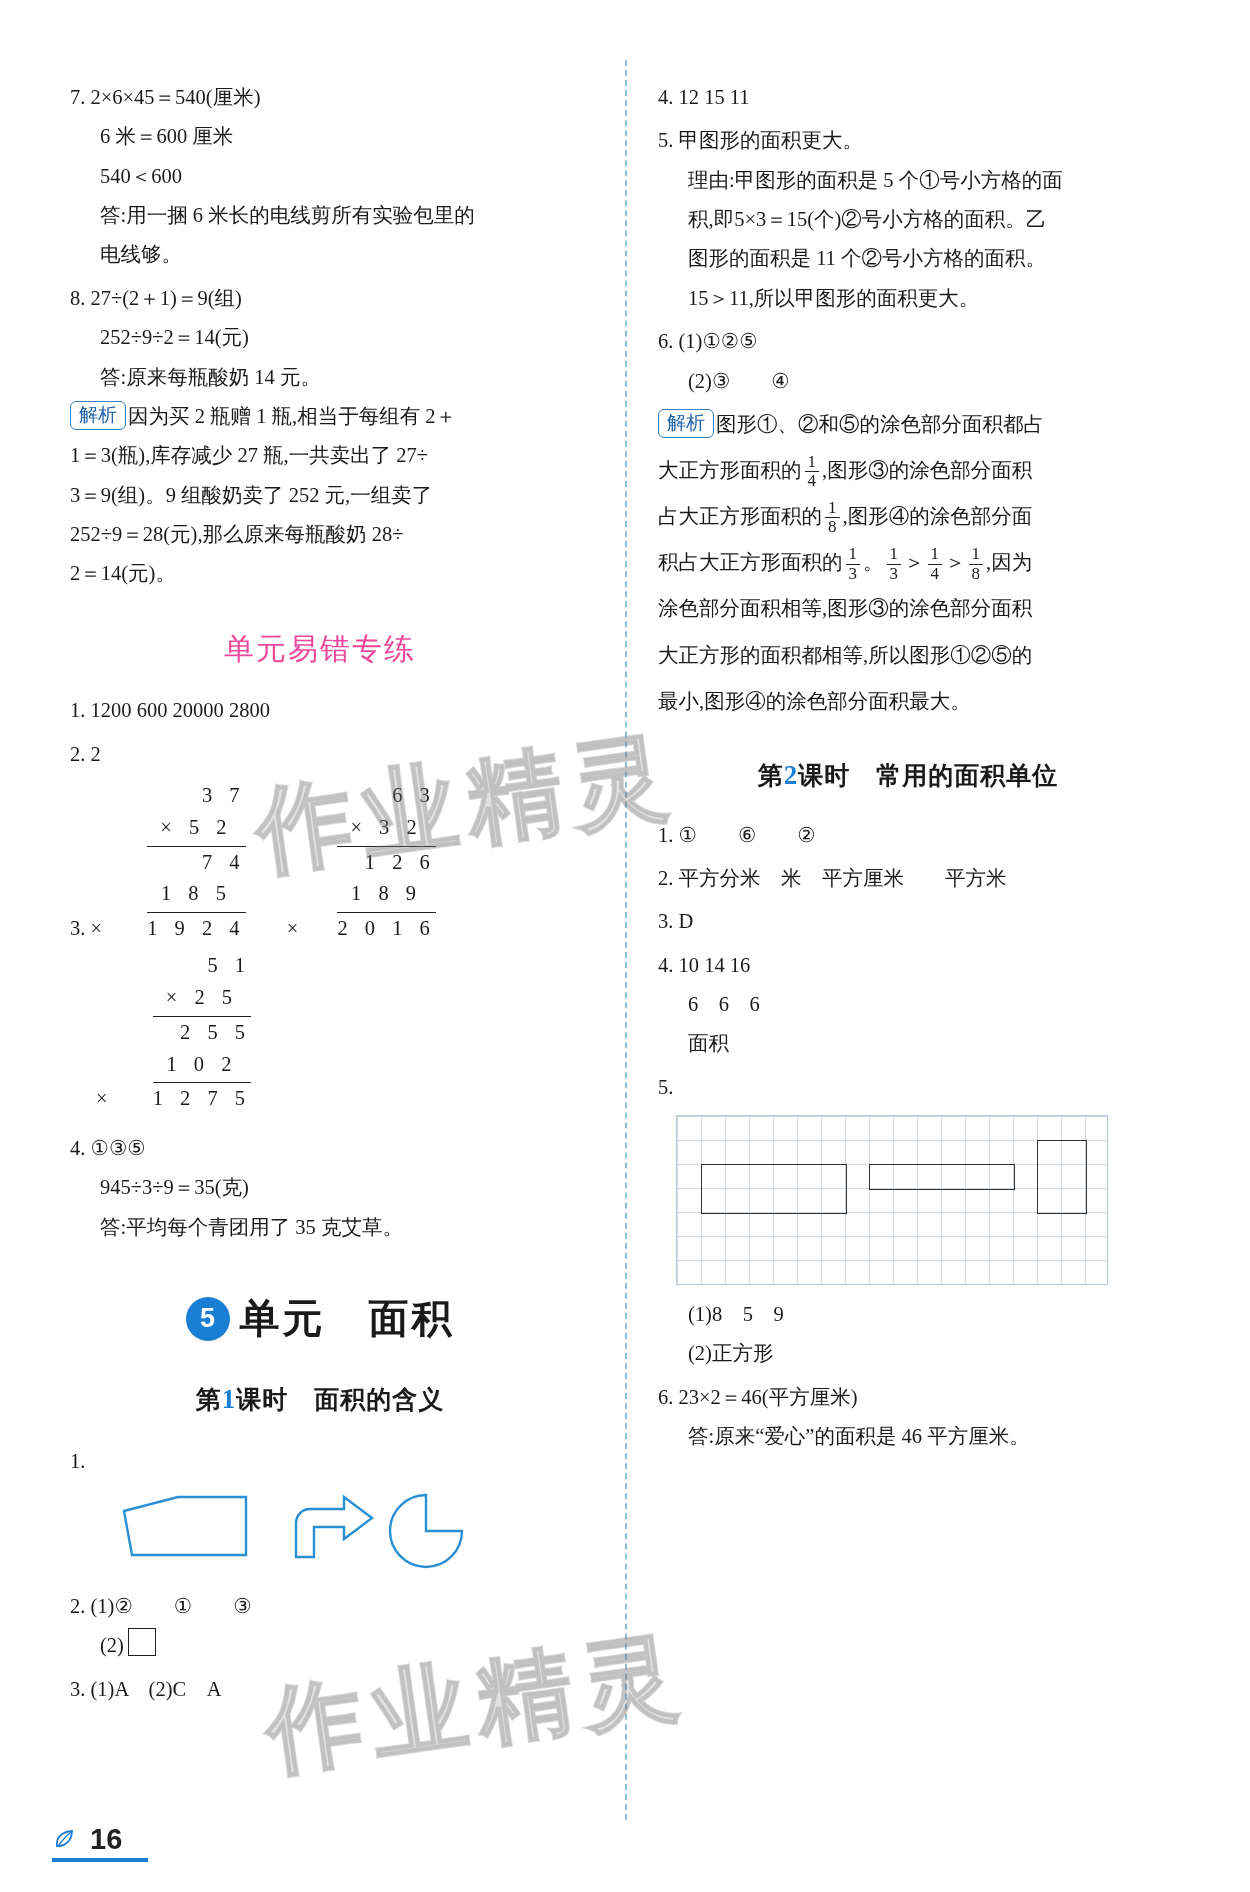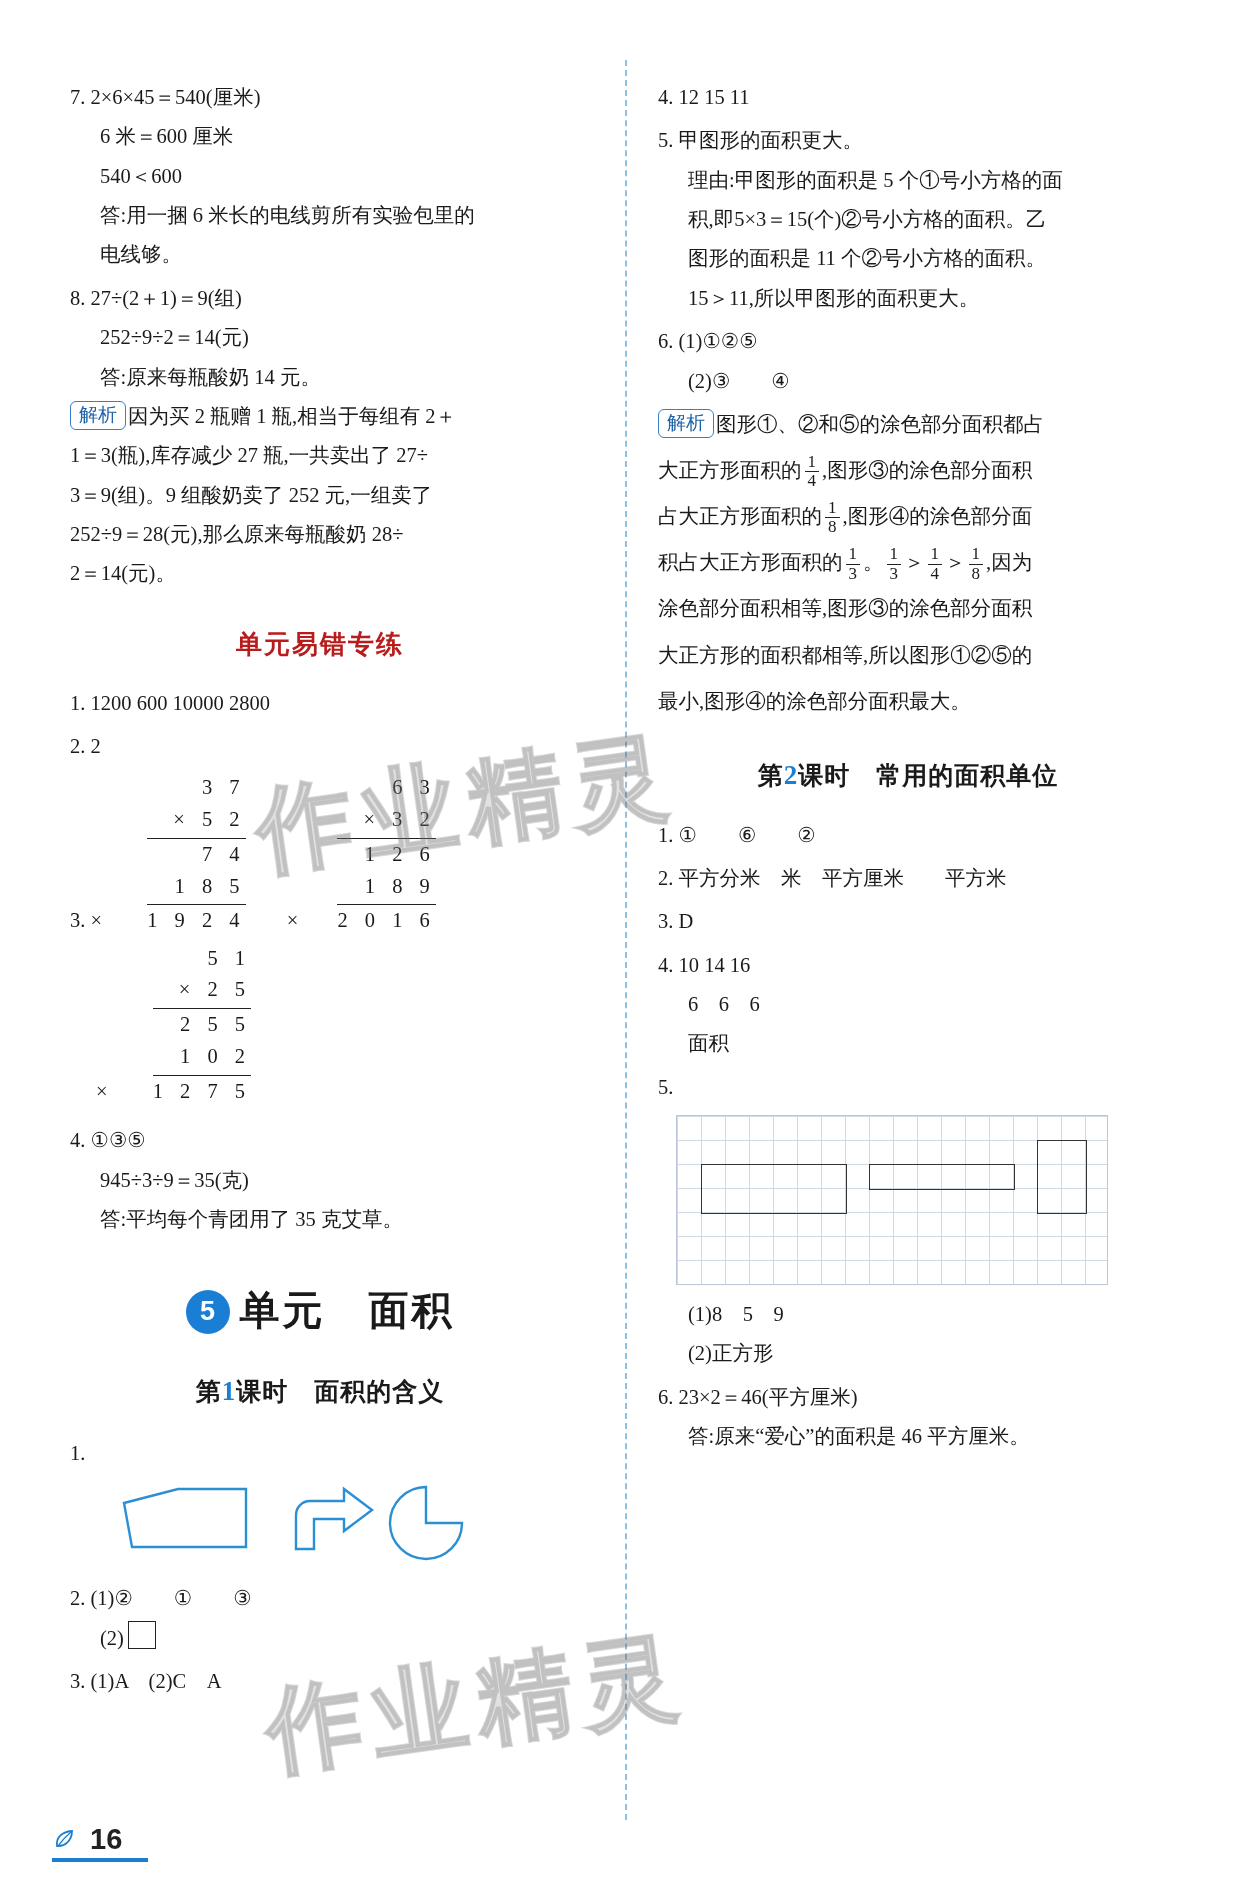--- a/index.html
+++ b/index.html
@@ -46,23 +46,23 @@
     padding:1px 8px 2px 8px;
     font-size:19px;
     line-height:1.25;
     margin-right:2px;
     vertical-align:2px;
   }
   .jiexi-body{display:inline;}
 
   .section-title{
     text-align:center;
-    color:#b91c1c;
-    font-weight:bold;
-    font-size:26px;
+    color:#ec4899;
+    font-weight:normal;
+    font-size:30px;
     margin:26px 0 14px 0;
     letter-spacing:2px;
   }
 
   
   .unit-head{
     display:flex;align-items:center;justify-content:center;
     margin:34px 0 10px 0;
     gap:10px;
   }
@@ -96,21 +96,21 @@
 
   
   .vmul{
     font-family:"Liberation Serif", serif;
     font-size:20.5px;
     letter-spacing:6px;
     line-height:1.55;
     text-align:right;
     display:inline-block;
   }
-  .vmul .rule{border-bottom:1.4px solid #222;padding-bottom:2px;}
+  .vmul .rule{border-bottom:1.4px solid #222;padding-bottom:2px;text-align:center;}
   .vmul .r{display:block;white-space:pre;}
 
   .mulwrap{position:relative;height:auto;}
 
   
   .frac{
     display:inline-block;
     vertical-align:-0.55em;
     text-align:center;
     font-size:17px;
@@ -207,21 +207,21 @@
         <div>3＝9(组)。9 组酸奶卖了 252 元,一组卖了</div>
         <div>252÷9＝28(元),那么原来每瓶酸奶 28÷</div>
         <div>2＝14(元)。</div>
       </div>
     </div>
 
     <div class="section-title">单元易错专练</div>
 
     <div class="item">
       <span>1.</span>
-      <span>1200    600    10000    2800</span>
+      <span>1200    600    20000    2800</span>
     </div>
 
     <div class="item">
       <span>2.</span>
       <span>2</span>
     </div>
 
     <div class="item mulwrap" style="margin-top:6px;">
       <span>3.</span>
       <span>×</span>

